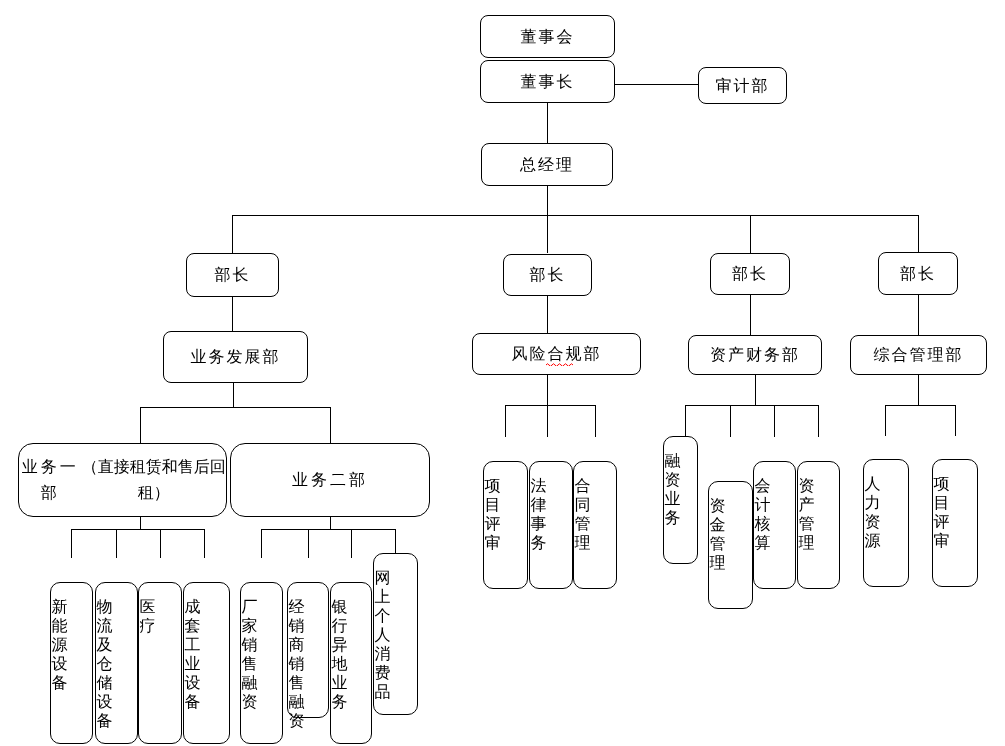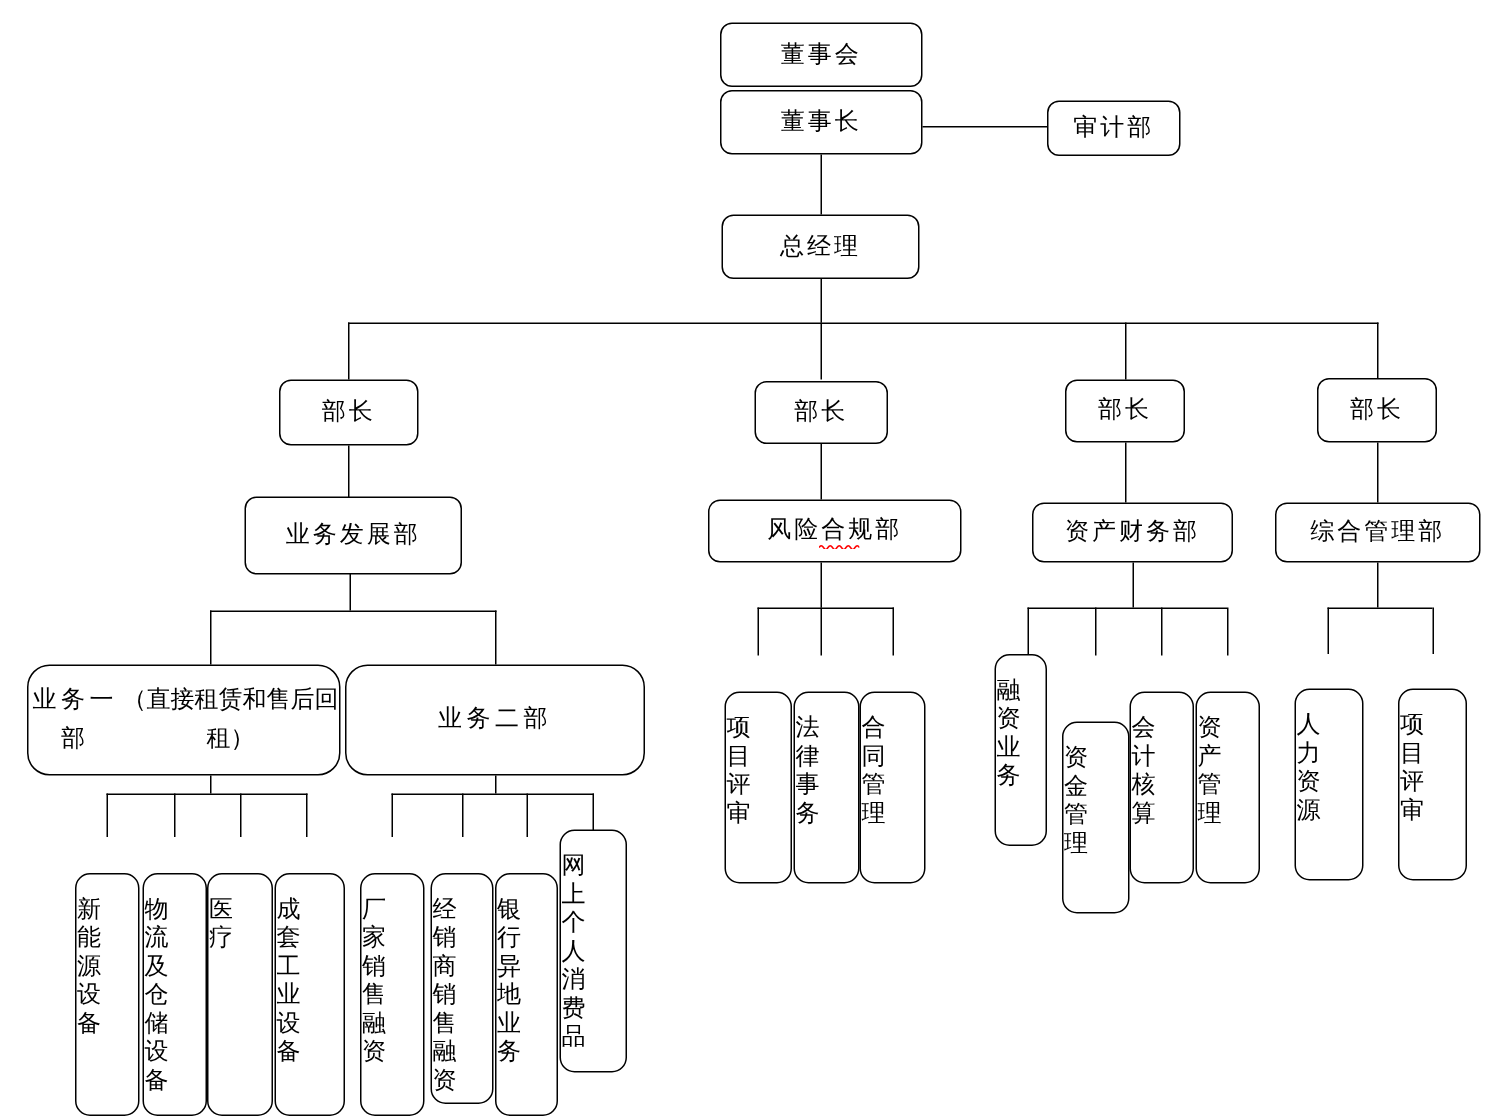--- a/index.html
+++ b/index.html
@@ -170,21 +170,21 @@
   <div class="box vbox" style="left:138px;top:558px;width:44px;height:162px">
     <span>医疗</span>
   </div>
   <div class="box vbox" style="left:183px;top:558px;width:47px;height:162px">
     <span>成套工业设备</span>
   </div>
 
   <div class="box vbox" style="left:240px;top:558px;width:43px;height:162px">
     <span>厂家销售融资</span>
   </div>
-  <div class="box vbox" style="left:287px;top:558px;width:42px;height:154px">
+  <div class="box vbox" style="left:287px;top:558px;width:42px;height:136px">
     <span>经销商销售融资</span>
   </div>
   <div class="box vbox" style="left:330px;top:558px;width:42px;height:162px">
     <span>银行异地业务</span>
   </div>
   <div class="box vbox" style="left:373px;top:529px;width:45px;height:162px">
     <span>网上个人消费品</span>
   </div>
 
 </div>

